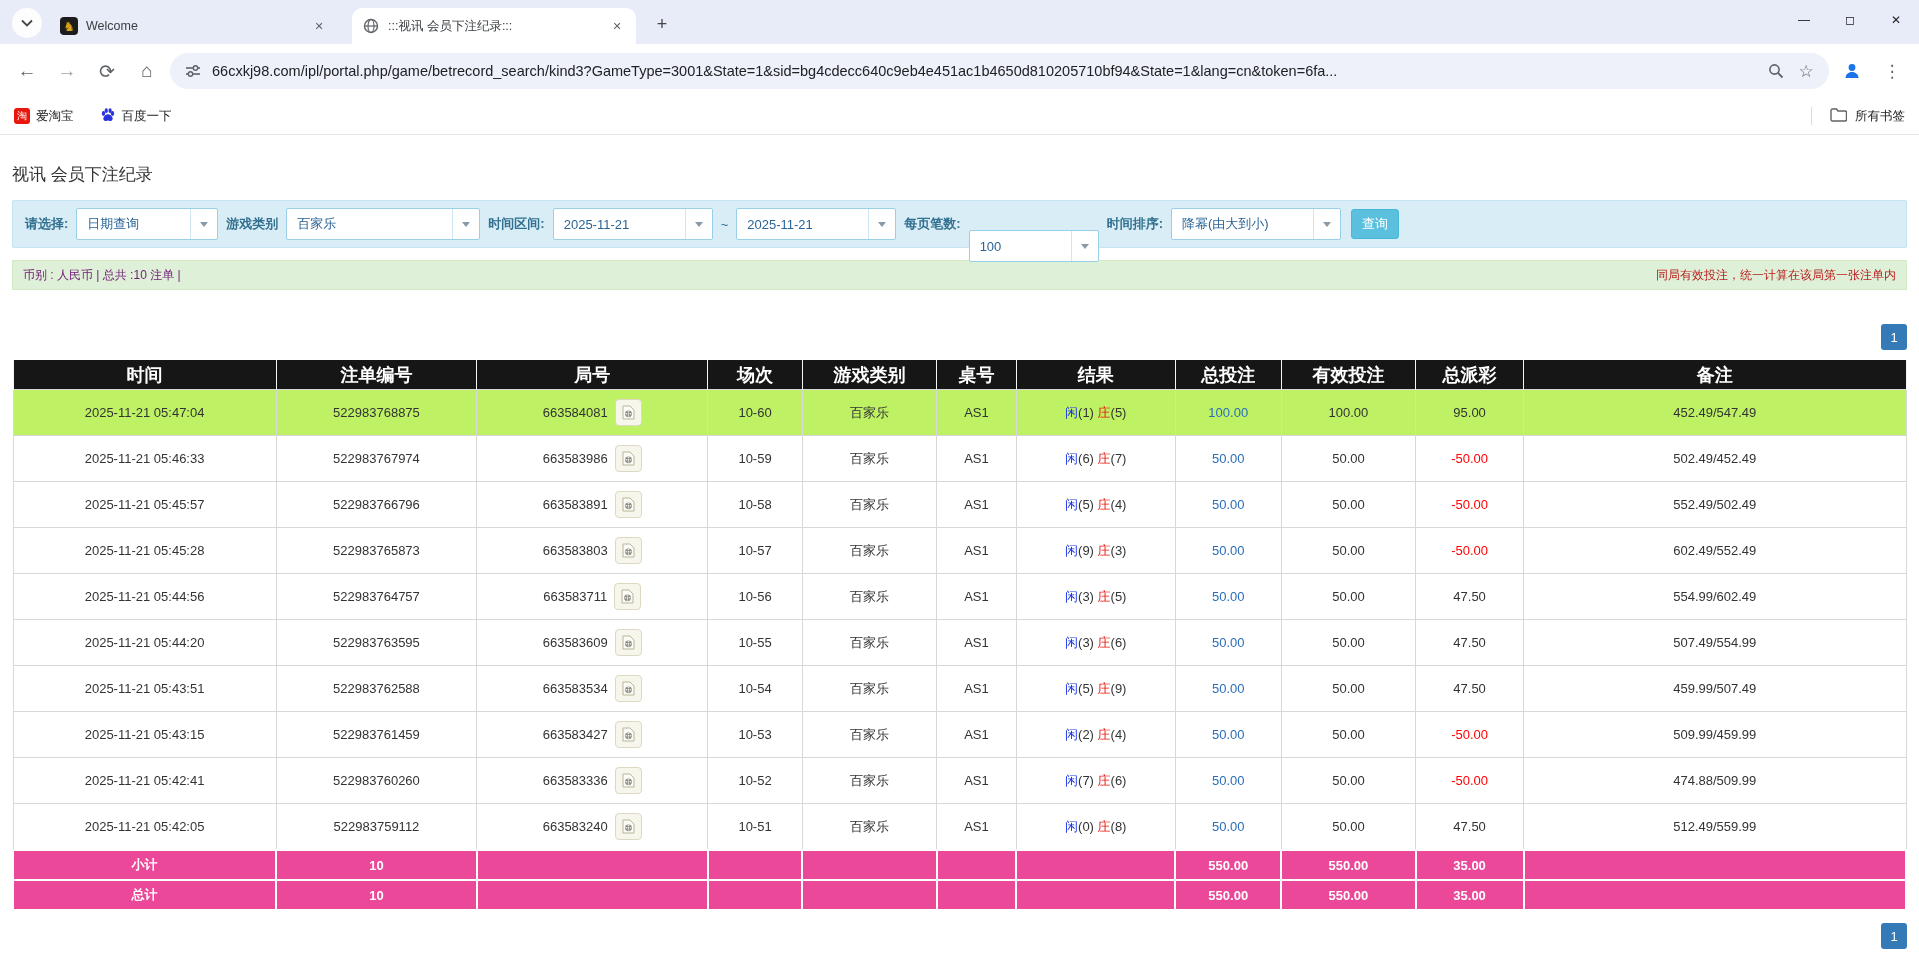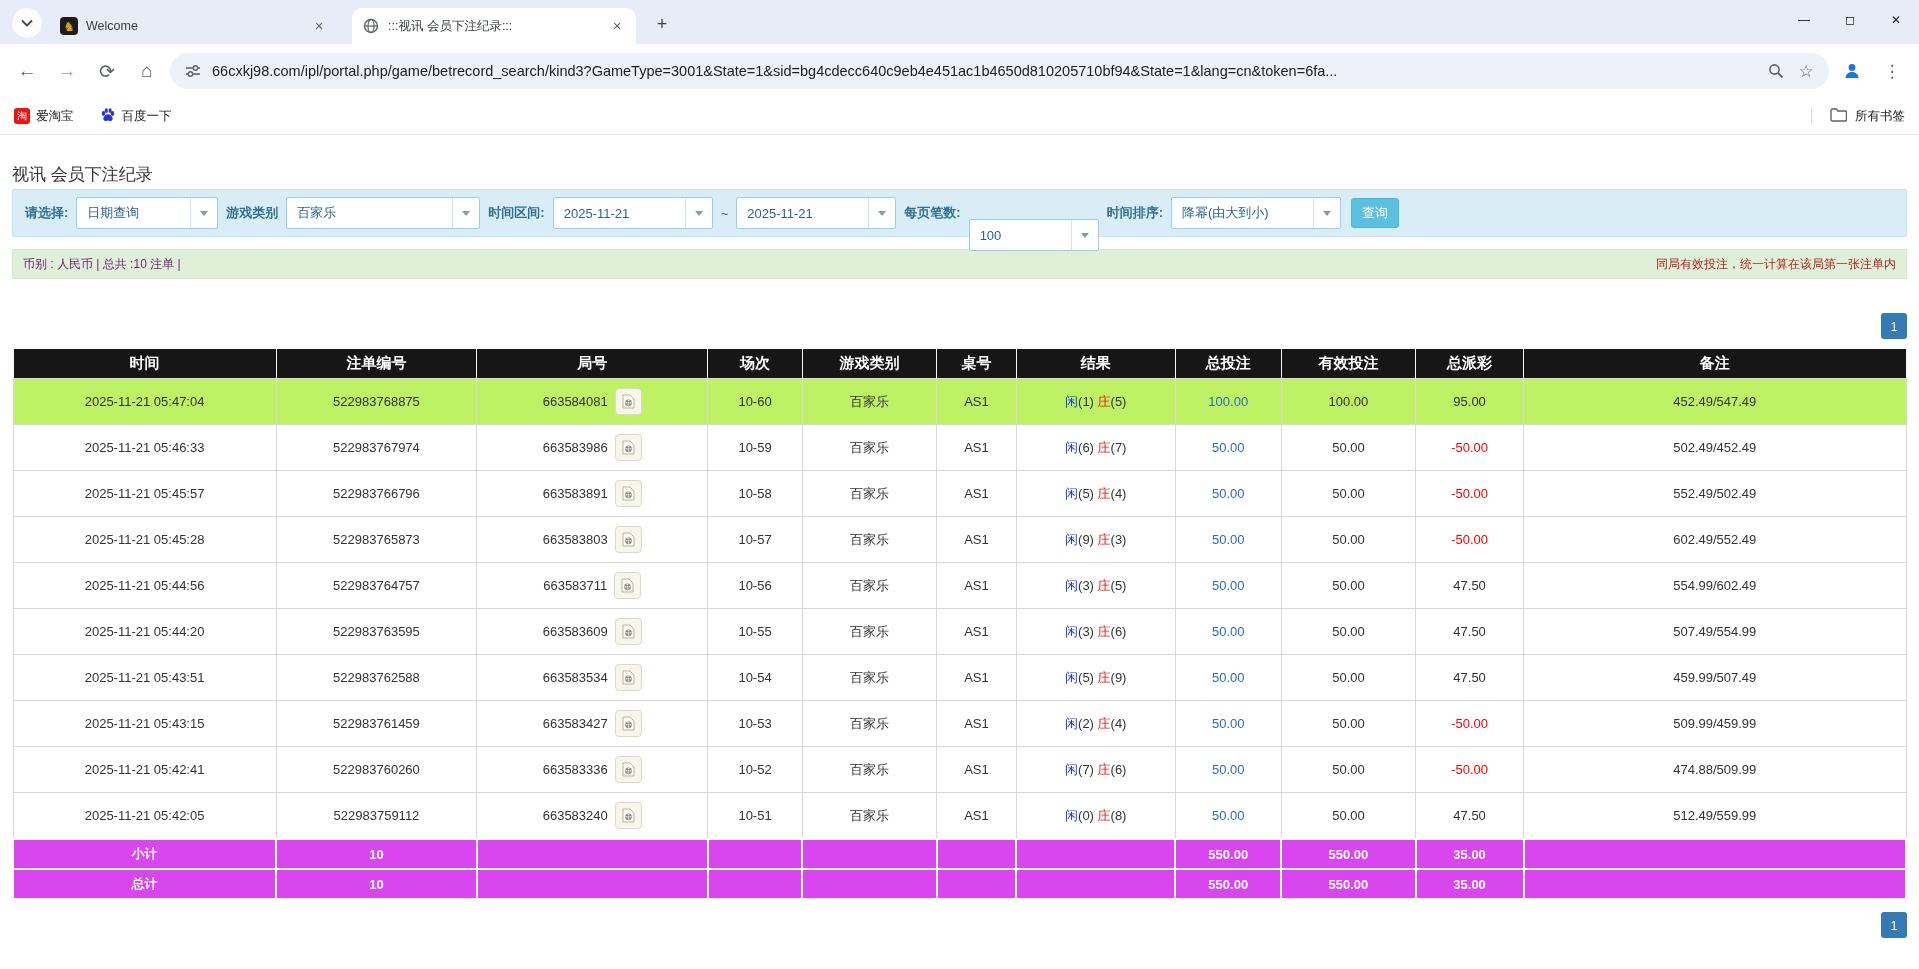--- a/index.html
+++ b/index.html
@@ -43,21 +43,21 @@
   .bookmarks{height:36px;background:#fff;display:flex;align-items:center;padding:0 14px;
     border-bottom:1px solid #e8e8e8;font-size:12.5px;color:#202124;}
   .bm{display:flex;align-items:center;gap:6px;margin-right:26px;cursor:pointer;}
   .bm-ico-tao{width:16px;height:16px;background:#e8160c;border-radius:3px;color:#fff;font-size:10px;
     display:flex;align-items:center;justify-content:center;}
   .bm-right{margin-left:auto;display:flex;align-items:center;gap:8px;cursor:pointer;}
   .bm-sep{width:1px;height:18px;background:#dadce0;margin-right:10px;}
 
   
   .content{padding:0 12px;}
-  .page-title{font-size:17px;color:#333;margin:28px 0 3px 0;font-weight:400;}
+  .page-title{font-size:17px;color:#333;margin:28px 0 14px 0;font-weight:400;}
 
   .filterbar{background:#d9edf7;border:1px solid #c5e3f1;border-radius:2px;height:46px;
     display:flex;align-items:center;padding:0 12px;gap:8px;font-size:13px;}
   .flabel{color:#31708f;font-weight:bold;white-space:nowrap;}
   .sel{background:#fff;border:1px solid #9acfea;border-radius:2px;height:30px;display:flex;
     align-items:center;cursor:pointer;}
   .sel-val{flex:1;padding:0 10px;color:#2a6496;white-space:nowrap;overflow:hidden;}
   .sel-arr{width:26px;height:100%;border-left:1px solid #cfe7f3;display:flex;align-items:center;
     justify-content:center;}
   .sel-arr::after{content:"";border-left:4px solid transparent;border-right:4px solid transparent;
@@ -72,34 +72,34 @@
   .sum-left{color:#701a75;}
   .sum-right{color:#b91c1c;}
 
   .pag-row{display:flex;justify-content:flex-end;}
   .pag-top{margin-top:34px;margin-bottom:10px;}
   .pag-bottom{margin-top:12px;}
   .pg{min-width:26px;height:26px;background:#337ab7;color:#fff;display:flex;align-items:center;
     justify-content:center;font-size:13px;border-radius:3px;cursor:pointer;}
 
   table.bets{width:100%;border-collapse:collapse;table-layout:fixed;}
-  table.bets thead td{background:#161616;color:#fff;font-weight:bold;font-size:15px;height:27px;
+  table.bets thead td{background:#161616;color:#fff;font-weight:bold;font-size:18px;height:27px;
     text-align:center;border-left:1px solid #f5f5f5;border-right:1px solid #f5f5f5;}
   table.bets tbody td{height:45px;background:#fff;border:1px solid #d8d8d8;font-size:13px;
     color:#333;text-align:center;padding:0 4px;overflow:hidden;}
   table.bets tbody tr.hl td{background:#bef264;}
   .round-wrap{display:inline-flex;align-items:center;gap:7px;}
   .vbtn{width:25px;height:25px;background:#f6f6ec;border:1px solid #ddd8c2;border-radius:4px;
     display:inline-flex;align-items:center;justify-content:center;cursor:pointer;}
   .rp{color:#1633e6;}
   .rb{color:#e8160c;}
   .rn{color:#333;}
   .link{color:#2a6ebb;cursor:pointer;}
   .neg{color:#f00;}
-  table.bets tr.frow td{background:#d946ef;color:#fff;font-weight:bold;font-size:13px;height:28px;
+  table.bets tr.frow td{background:#ec4899;color:#fff;font-weight:bold;font-size:13px;height:28px;
     text-align:center;border:2px solid #fff;}
 </style>
 </head>
 <body>
 
 <div class="browser">
 
   <div class="tabstrip">
     <div class="tab-search">
       <svg width="12" height="8" viewBox="0 0 12 8">

